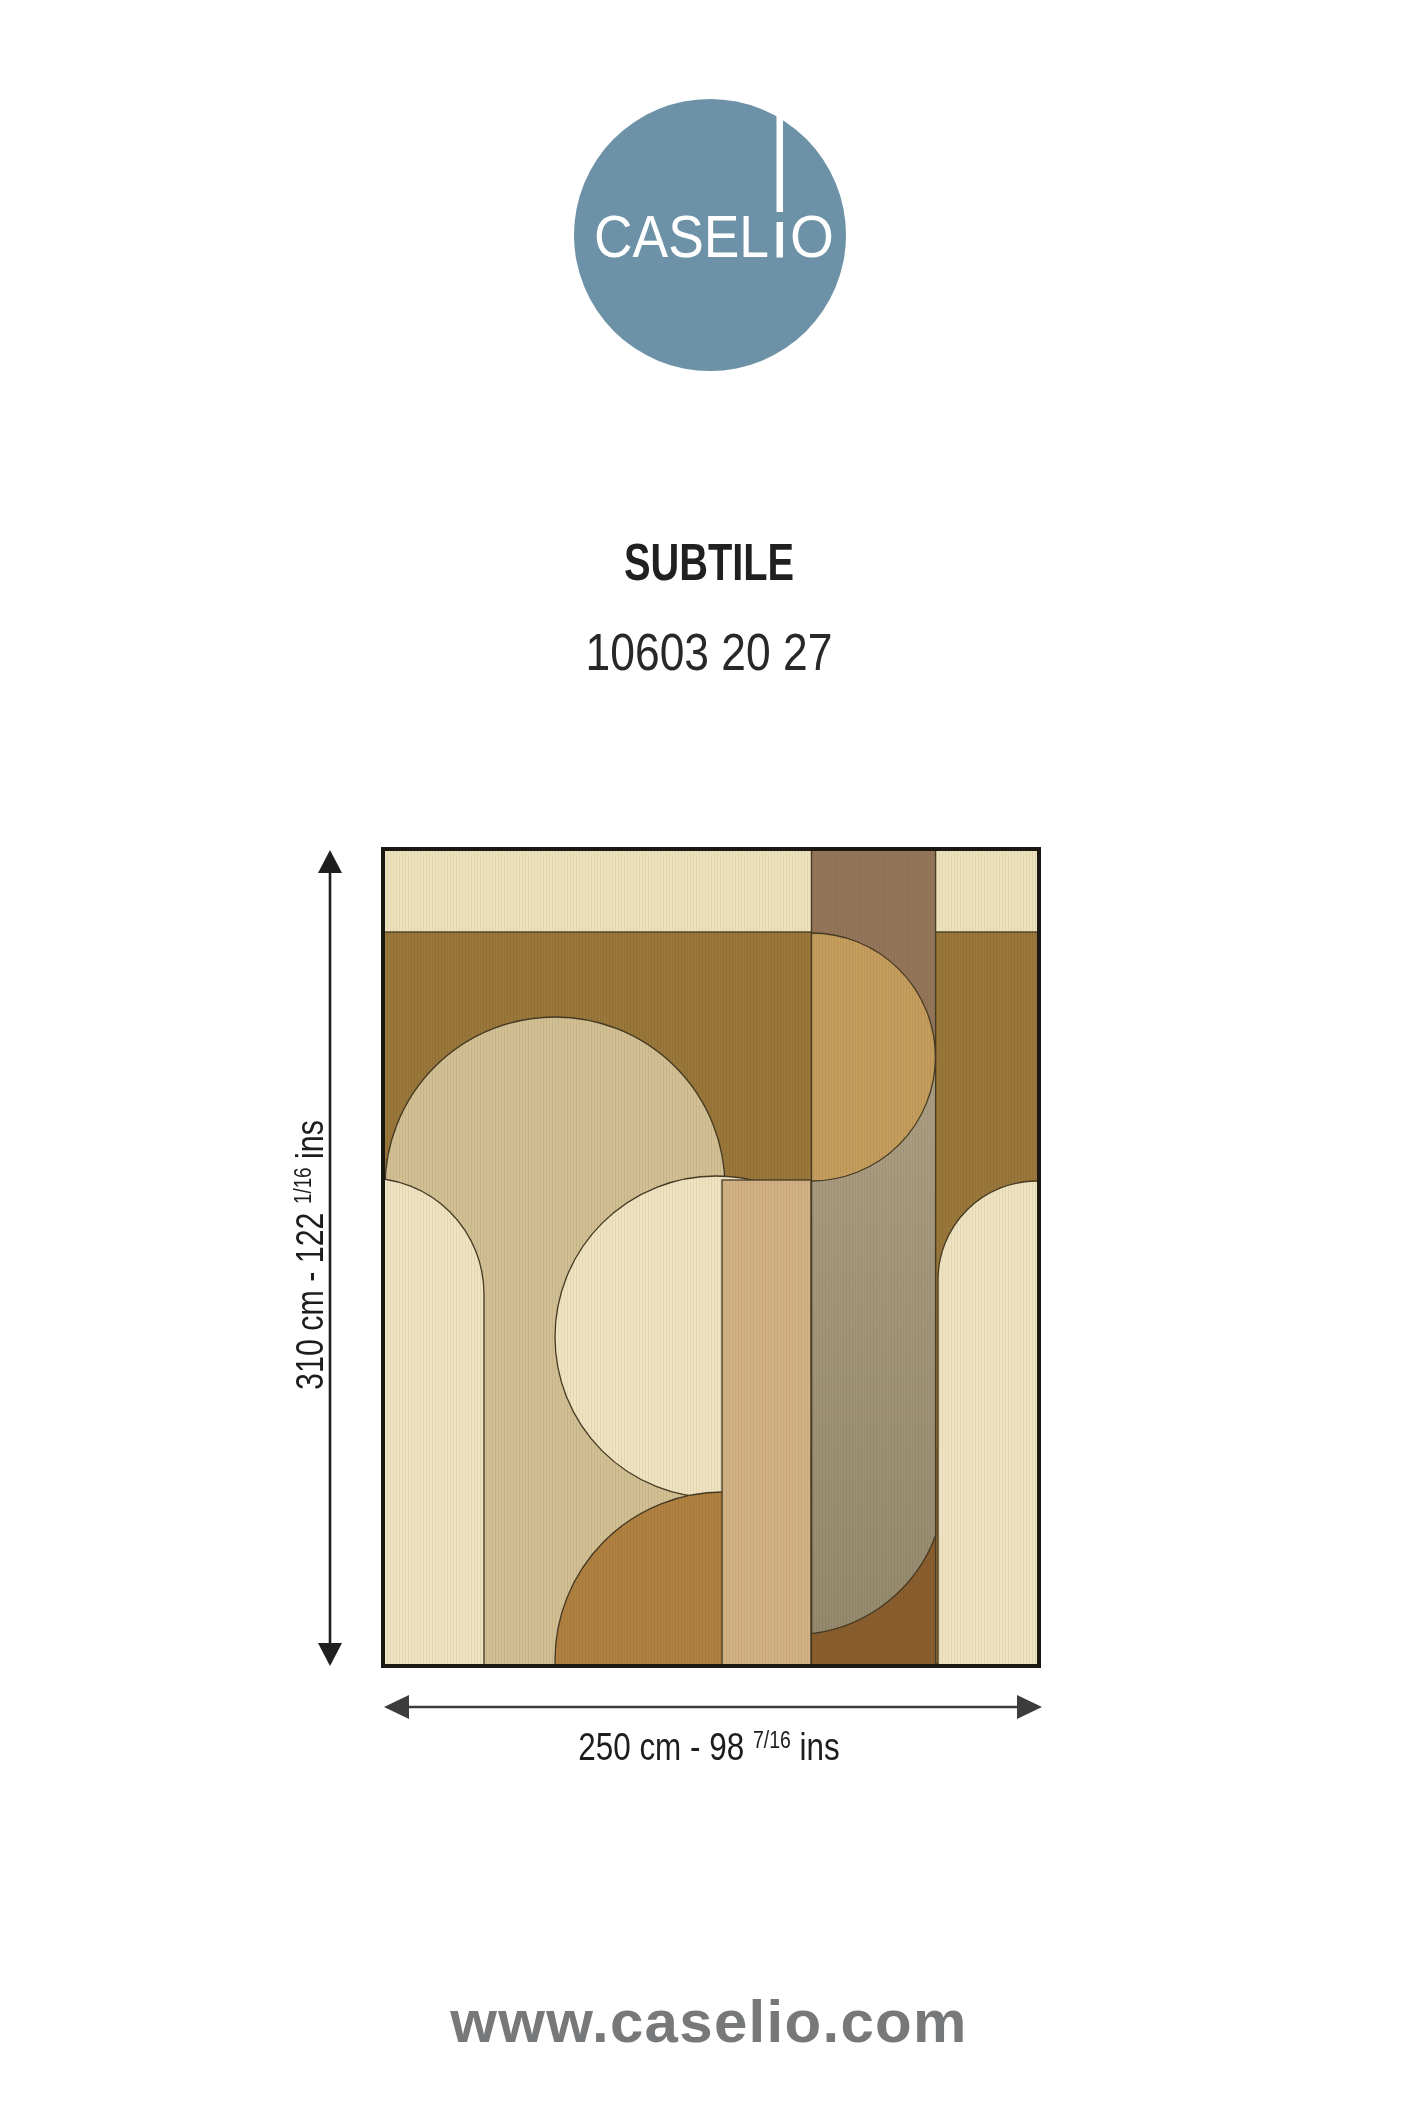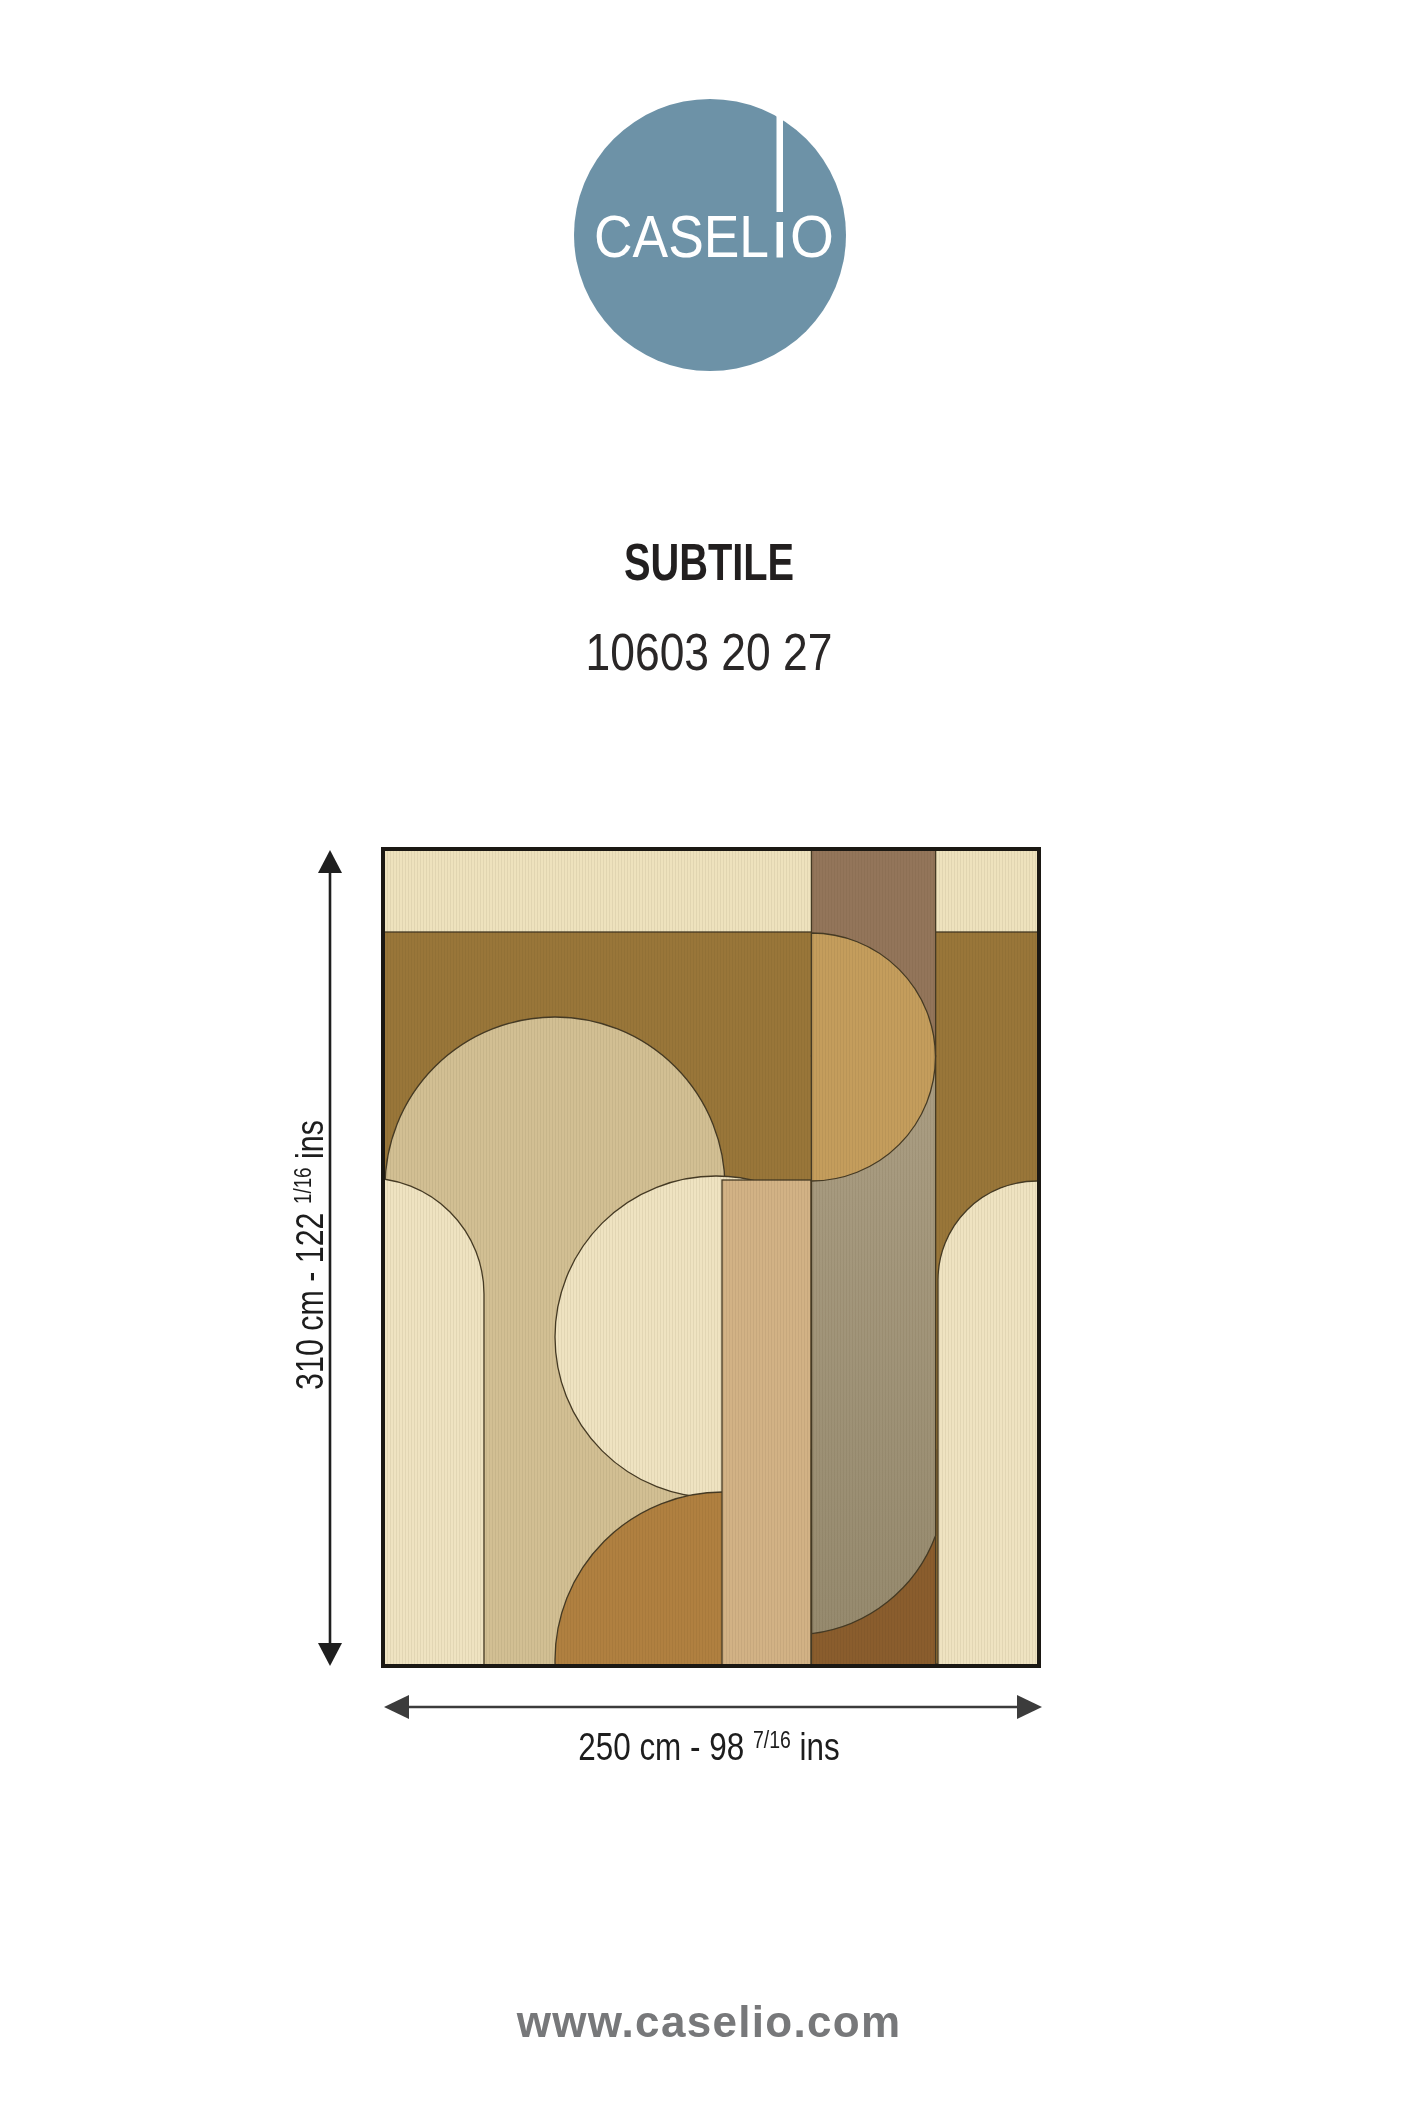--- a/index.html
+++ b/index.html
@@ -58,13 +58,13 @@
 
   <line x1="402" y1="1707" x2="1024" y2="1707" stroke="#3c3c3c" stroke-width="2.6"></line>
   <polygon points="384,1707 409,1695 409,1719" fill="#3c3c3c"></polygon>
   <polygon points="1042,1707 1017,1695 1017,1719" fill="#3c3c3c"></polygon>
 </svg>
 
 <div class="abs" id="vlabel" style="left:103px;top:1235px;width:400px;height:40px;line-height:40px;text-align:center;font-size:38px;color:#1d1d1d;transform:rotate(-90deg) scaleX(0.8);white-space:nowrap;">310 cm - 122 <span style="font-size:62%;vertical-align:30%;">1/16</span> ins</div>
 
 <div class="abs" id="hlabel" style="left:0;top:1720px;width:1418px;text-align:center;font-size:39px;line-height:39px;color:#1d1d1d;white-space:nowrap;transform:scaleX(0.806);">250 cm - 98 <span style="font-size:62%;vertical-align:30%;">7/16</span> ins</div>
 
-<div class="abs" id="footer" style="left:0;top:2000px;width:1418px;text-align:center;font-size:44px;line-height:44px;font-weight:bold;letter-spacing:1.3px;color:#77787a;">www.caselio.com</div>
+<div class="abs" id="footer" style="left:0;top:2000px;width:1418px;text-align:center;font-size:60px;line-height:44px;font-weight:bold;letter-spacing:1.3px;color:#77787a;">www.caselio.com</div>
 
 </body></html>

